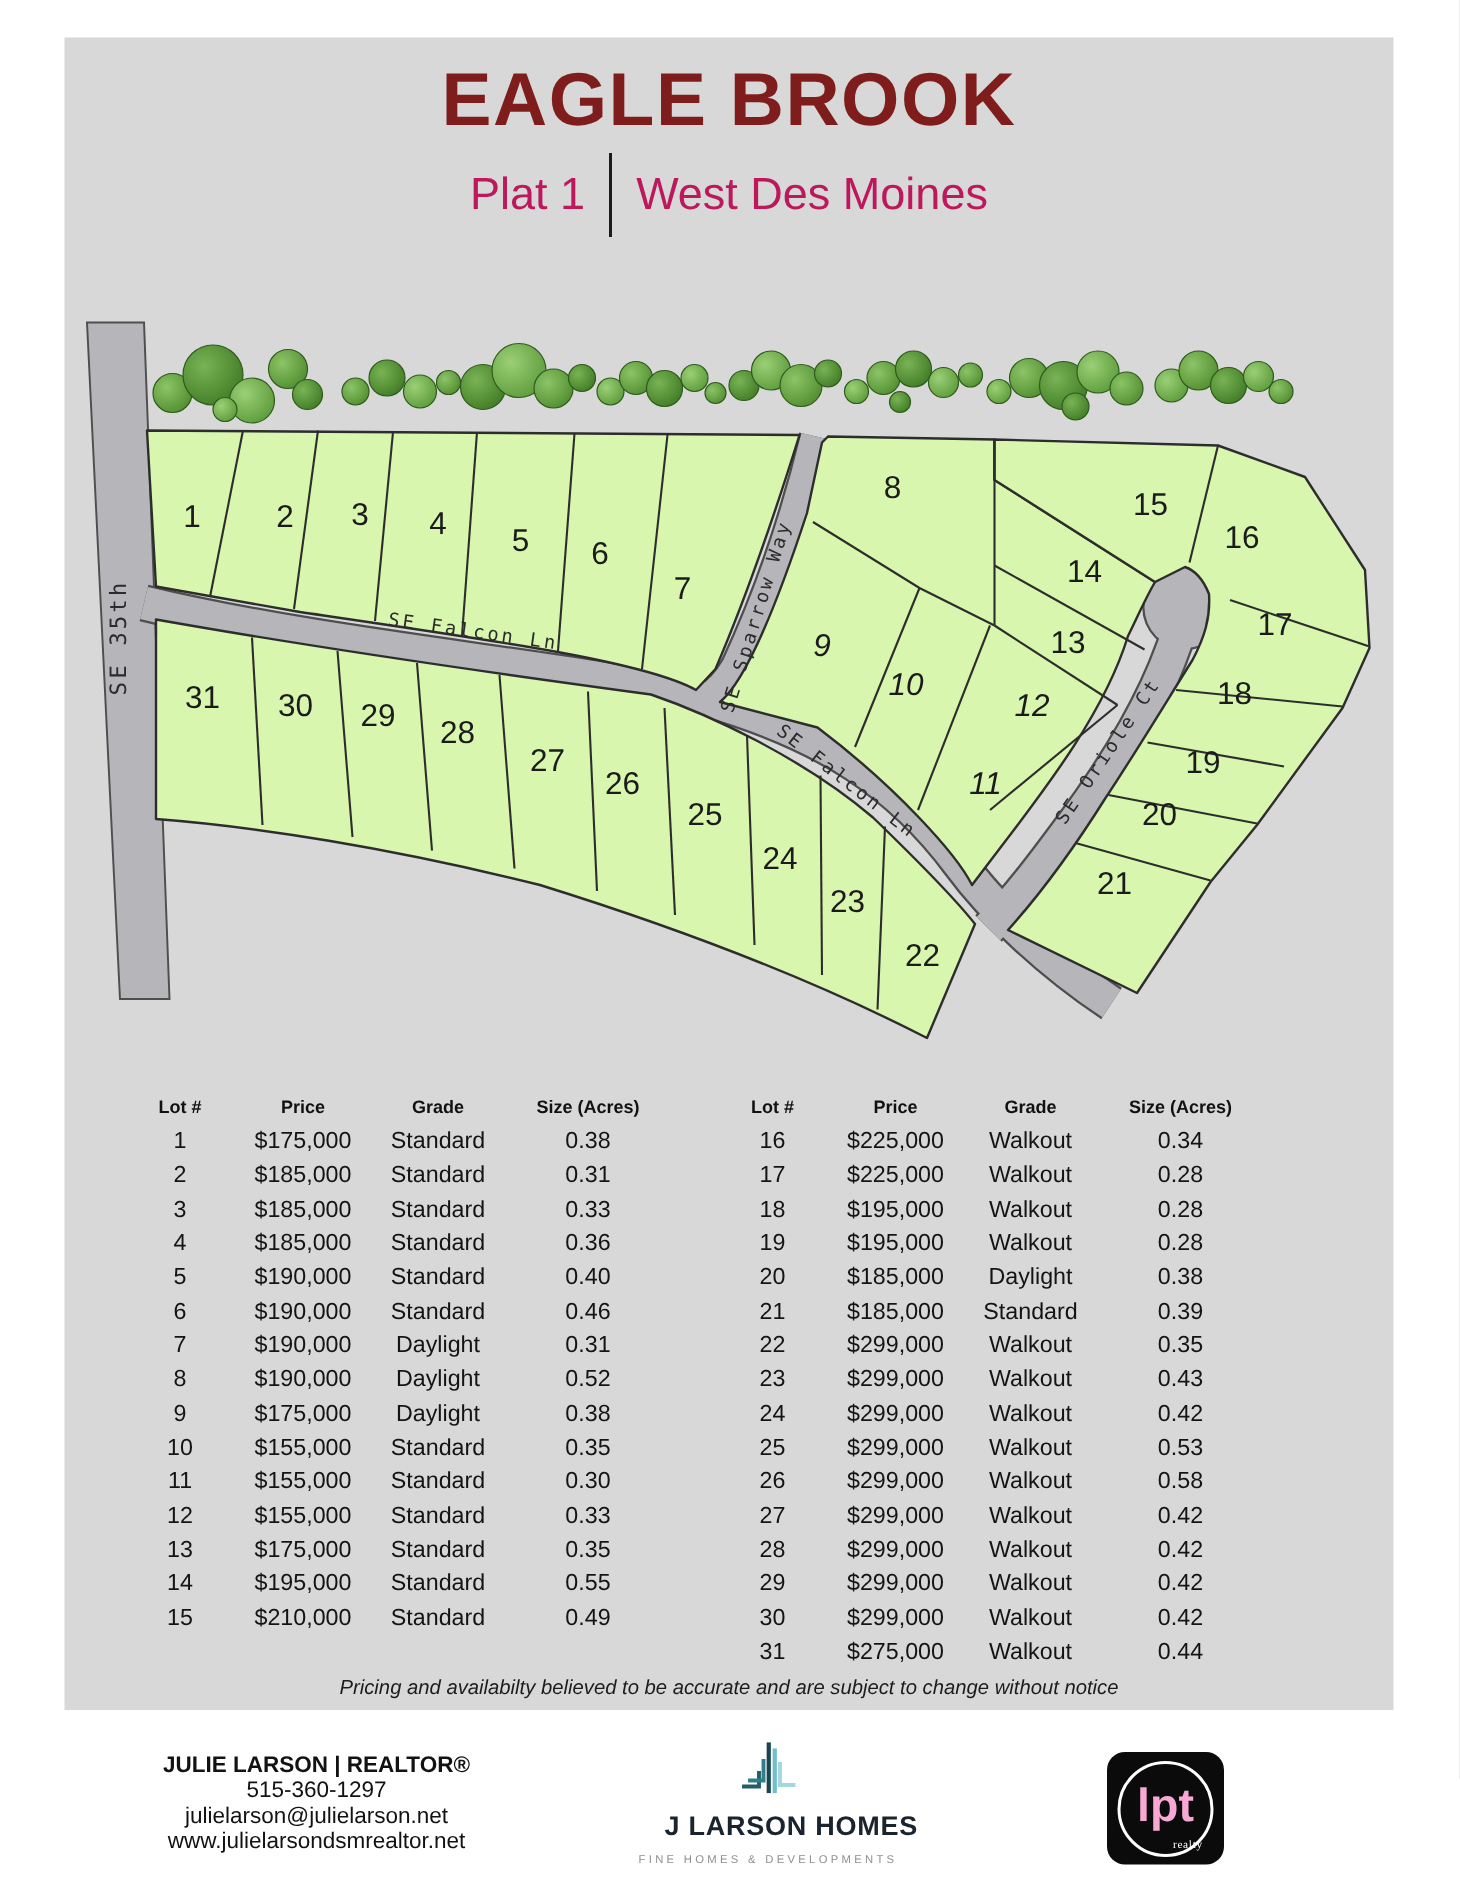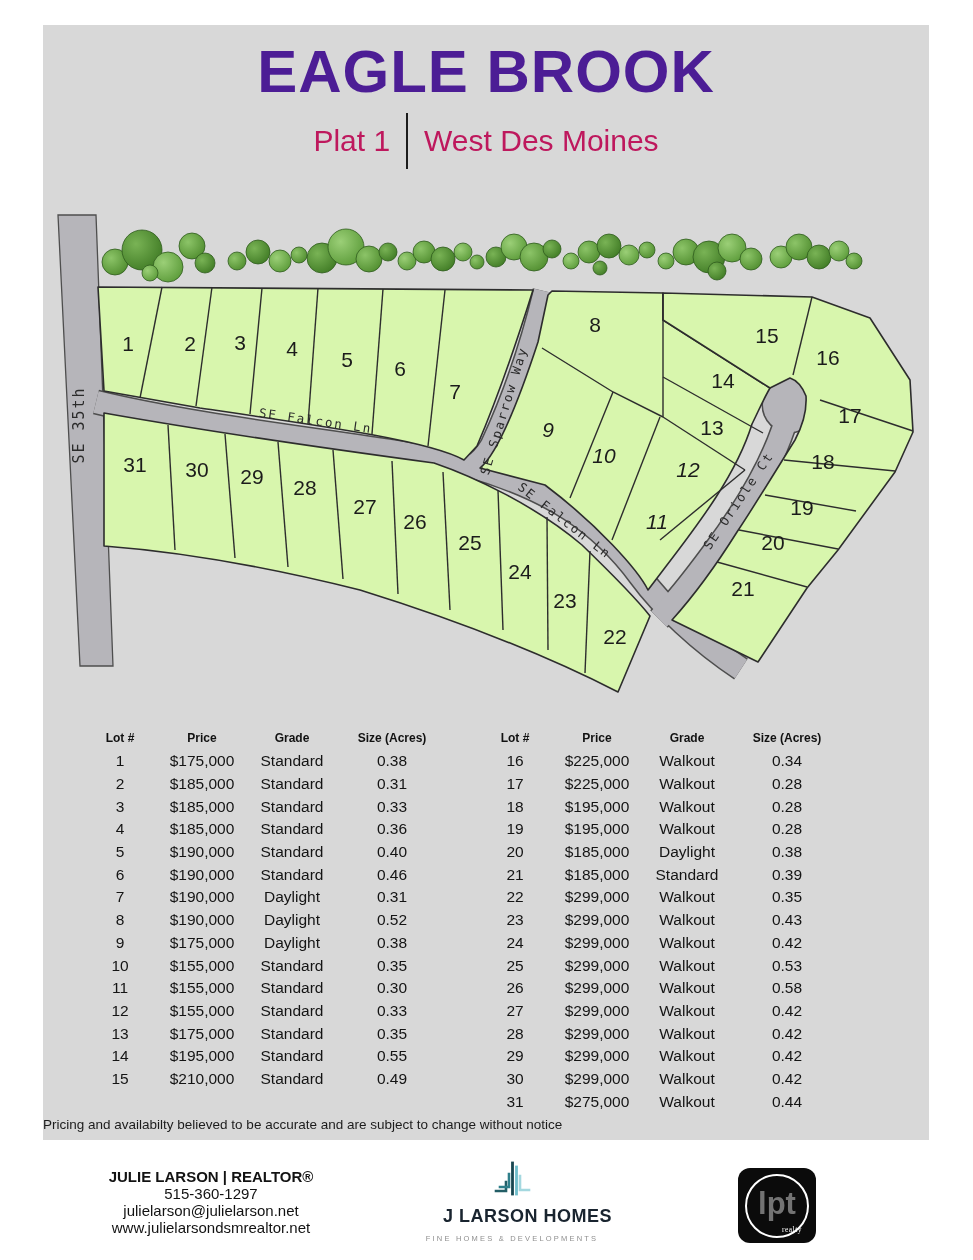--- a/index.html
+++ b/index.html
@@ -3,53 +3,53 @@
 <meta charset="utf-8">
 <style>
   html,body{margin:0;padding:0;}
   body{
     width:973px;height:1260px;position:relative;background:#ffffff;
     font-family:"Liberation Sans",sans-serif;color:#111;overflow:hidden;
   }
   .panel{position:absolute;left:43px;top:25px;width:886px;height:1115px;background:#d8d8d8;}
   
   .title-wrap{position:absolute;top:14px;left:0;width:100%;text-align:center;}
-  .main-title{margin:0;font-size:60px;font-weight:800;letter-spacing:1px;color:#4c1d95;line-height:1.1;}
+  .main-title{margin:0;font-size:50px;font-weight:800;letter-spacing:1px;color:#7f1d1d;line-height:1.1;}
   .subtitle{display:flex;align-items:center;justify-content:center;margin-top:8px;font-size:30px;color:#be185d;}
   .subtitle .sep{display:inline-block;width:2px;height:56px;background:#1c1c1c;margin:0 16px;}
   
   .map{position:absolute;left:0;top:185px;}
   .lotnum{font-family:"Liberation Sans",sans-serif;font-size:21px;fill:#1b1b1b;text-anchor:middle;}
   .street{font-family:"DejaVu Sans Mono",monospace;fill:#2b2b2b;text-anchor:middle;letter-spacing:2px;}
   
   .floor-box{
     position:absolute;left:124px;top:575px;width:192px;height:80px;
     border:1.6px solid #3a3a3a;background:#d8d8d8;text-align:center;box-sizing:border-box;
   }
   .floor-box .fb-title{font-size:13.5px;color:#1a1a1a;margin-top:6px;}
   .floor-box .fb-line{font-size:10.5px;line-height:13px;color:#1a1a1a;}
   
   .lot-table{position:absolute;top:700px;border-collapse:collapse;}
   .lot-table th{font-size:12px;font-weight:bold;height:25px;text-align:center;padding:0;}
   .lot-table td{font-size:15.5px;height:22.7px;text-align:center;padding:0;color:#141414;}
   .t-left{left:45px;}
   .t-right{left:440px;}
-  .disclaimer{position:absolute;top:1092px;left:0;width:100%;text-align:left;
-    font-size:13.5px;color:#1c1c1c;}
+  .disclaimer{position:absolute;top:1092px;left:0;width:100%;text-align:center;
+    font-style:italic;font-size:13.5px;color:#1c1c1c;}
   
   .realtor{position:absolute;left:76px;top:1168px;width:270px;text-align:center;font-size:15px;line-height:17px;color:#121212;}
   .realtor .r-name{font-weight:bold;}
   .builder{position:absolute;left:412px;top:1158px;width:200px;text-align:center;}
   .builder .b-name{font-size:18px;font-weight:bold;color:#19242f;letter-spacing:.5px;margin-top:4px;text-align:right;}
   .builder .b-tag{font-size:7.5px;letter-spacing:2.2px;color:#8f8f8f;margin-top:7px;}
   .lpt{position:absolute;left:738px;top:1168px;width:78px;height:75px;background:#0b0b0b;border-radius:12px;
     display:flex;align-items:center;justify-content:center;}
   .lpt-circle{width:64px;height:64px;border:2.5px solid #fff;border-radius:50%;position:relative;
     display:flex;align-items:center;justify-content:center;box-sizing:border-box;}
-  .lpt-circle .lpt-main{color:#737373;font-size:31px;font-weight:bold;line-height:1;margin-top:-4px;}
+  .lpt-circle .lpt-main{color:#f9a8d4;font-size:31px;font-weight:bold;line-height:1;margin-top:-4px;}
   .lpt-circle .lpt-sub{position:absolute;bottom:2px;right:5px;color:#fff;font-size:7.5px;letter-spacing:.5px;font-family:Liberation Serif, serif;}
 </style>
 </head>
 <body>
 
 <div class="panel">
 
   <div class="title-wrap">
     <h1 class="main-title">EAGLE BROOK</h1>
     <div class="subtitle">

